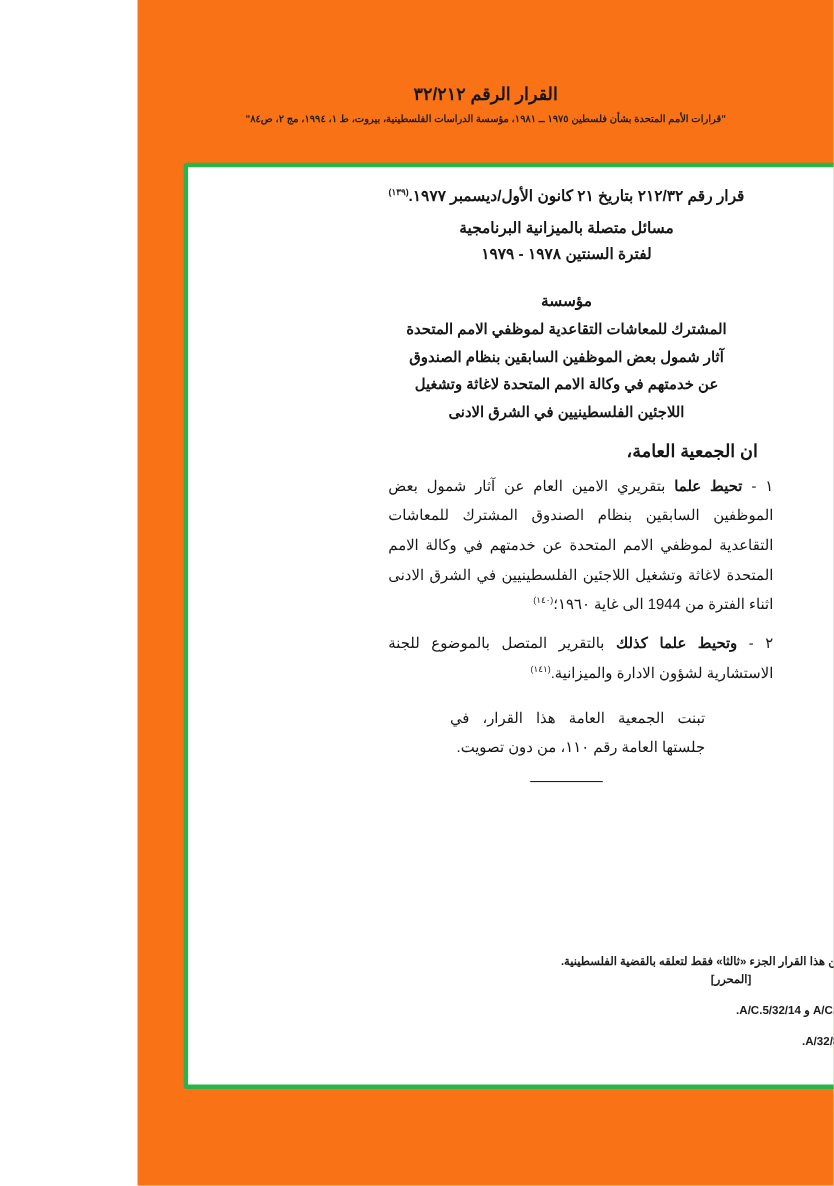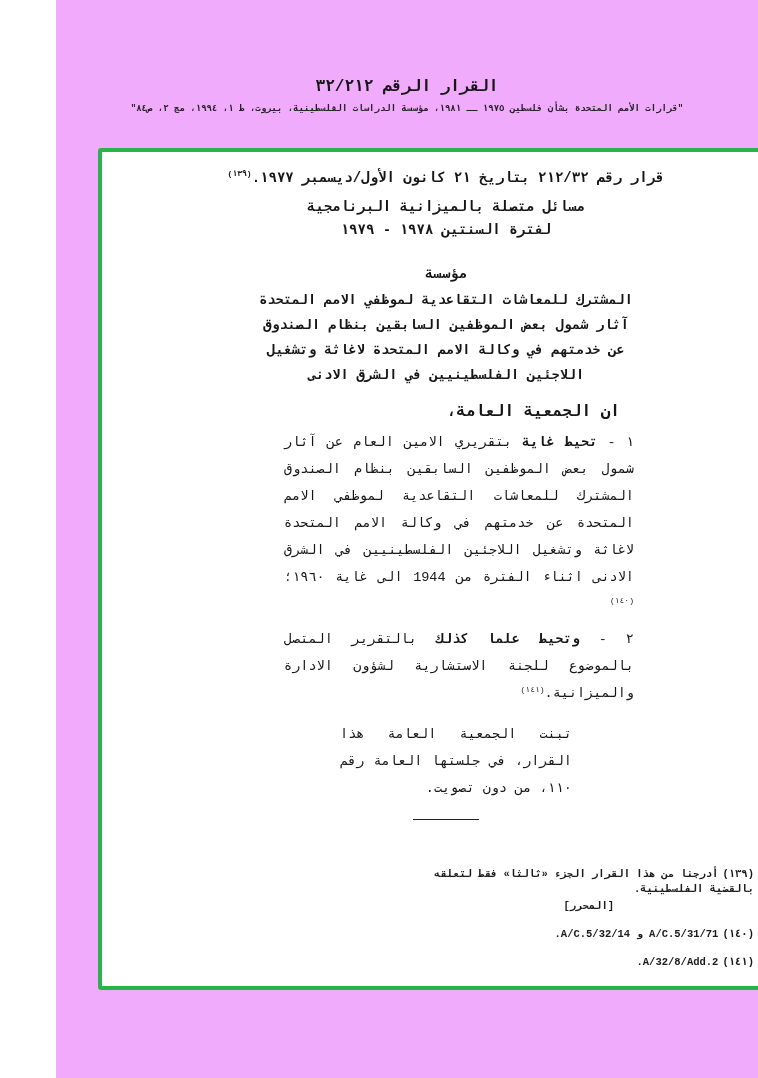--- a/index.html
+++ b/index.html
@@ -1,18 +1,18 @@
 <!DOCTYPE html>
 <html lang="ar" dir="rtl"><head>
 <meta charset="utf-8">
 <style>
   html,body{margin:0;padding:0;background:#ffffff;}
   .page{
-    position:relative;width:702px;height:1078px;background:#f0abfc;
-    font-family:Liberation Mono, monospace;color:#161616;direction:rtl;overflow:hidden;
+    position:relative;width:633px;height:1078px;background:#f97316;
+    font-family:Liberation Sans, sans-serif;color:#161616;direction:rtl;overflow:hidden;
   }
   
   .doc-header{position:absolute;top:76px;left:0;right:0;text-align:center;}
   .header-title{font-size:16px;font-weight:bold;}
   .header-citation{margin-top:7px;font-size:9px;font-weight:bold;color:#222;}
 
   
   .green-box{
     position:absolute;top:148px;left:42px;width:660px;height:834px;
     border:4px solid #0f172a;border-radius:3px;background:#fff;box-sizing:content-box;
@@ -67,21 +67,21 @@
     <div class="doc-heading centered">
       <div class="doc-heading-line">المشترك للمعاشات التقاعدية لموظفي الامم المتحدة</div>
       <div class="doc-heading-line">آثار شمول بعض الموظفين السابقين بنظام الصندوق</div>
       <div class="doc-heading-line">عن خدمتهم في وكالة الامم المتحدة لاغاثة وتشغيل</div>
       <div class="doc-heading-line">اللاجئين الفلسطينيين في الشرق الادنى</div>
     </div>
 
     <div class="salutation">ان الجمعية العامة،</div>
 
     <p class="body-para"><span class="para-num">١ -</span>
-      <span class="para-lead">تحيط غاية</span>
+      <span class="para-lead">تحيط علما</span>
       <span>بتقريري الامين العام عن آثار شمول بعض الموظفين السابقين بنظام الصندوق المشترك للمعاشات التقاعدية لموظفي الامم المتحدة عن خدمتهم في وكالة الامم المتحدة لاغاثة وتشغيل اللاجئين الفلسطينيين في الشرق الادنى اثناء الفترة من 1944 الى غاية ١٩٦٠؛</span><sup class="ref">(١٤٠)</sup></p>
 
     <p class="body-para"><span class="para-num">٢ -</span>
       <span class="para-lead">وتحيط علما كذلك</span>
       <span>بالتقرير المتصل بالموضوع للجنة الاستشارية لشؤون الادارة والميزانية.</span><sup class="ref">(١٤١)</sup></p>
 
     <p class="adoption">تبنت الجمعية العامة هذا القرار، في جلستها العامة رقم ١١٠، من دون تصويت.</p>
 
     <div class="end-rule"></div>
 

